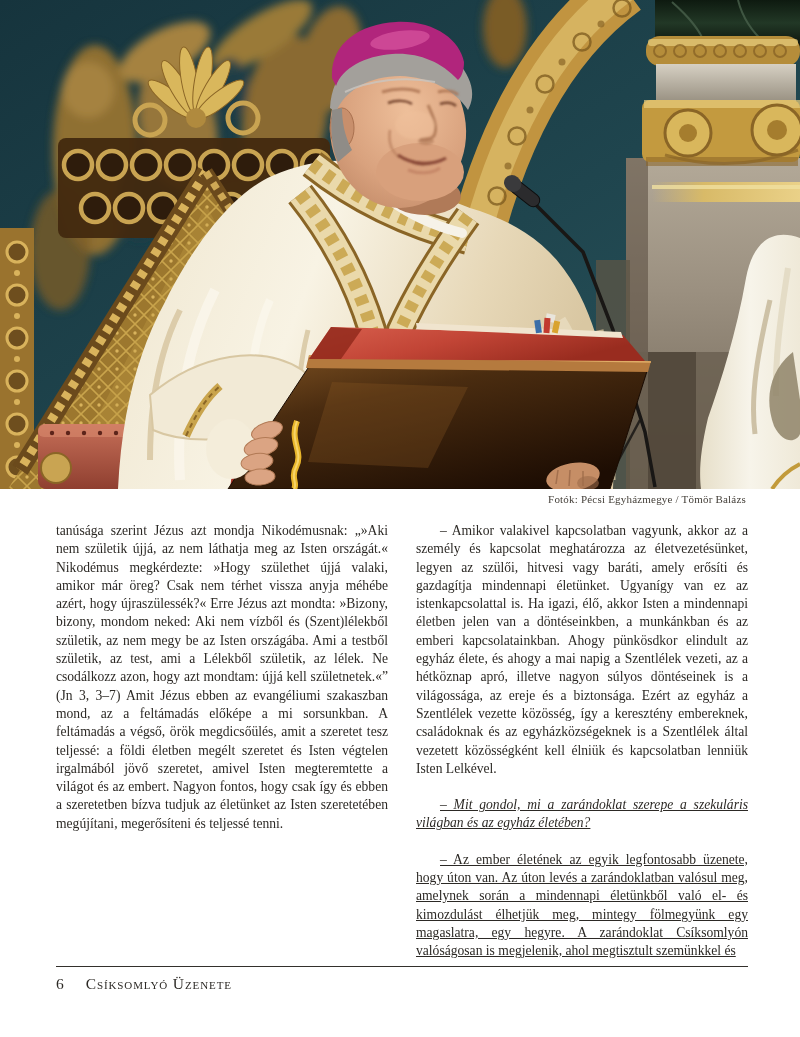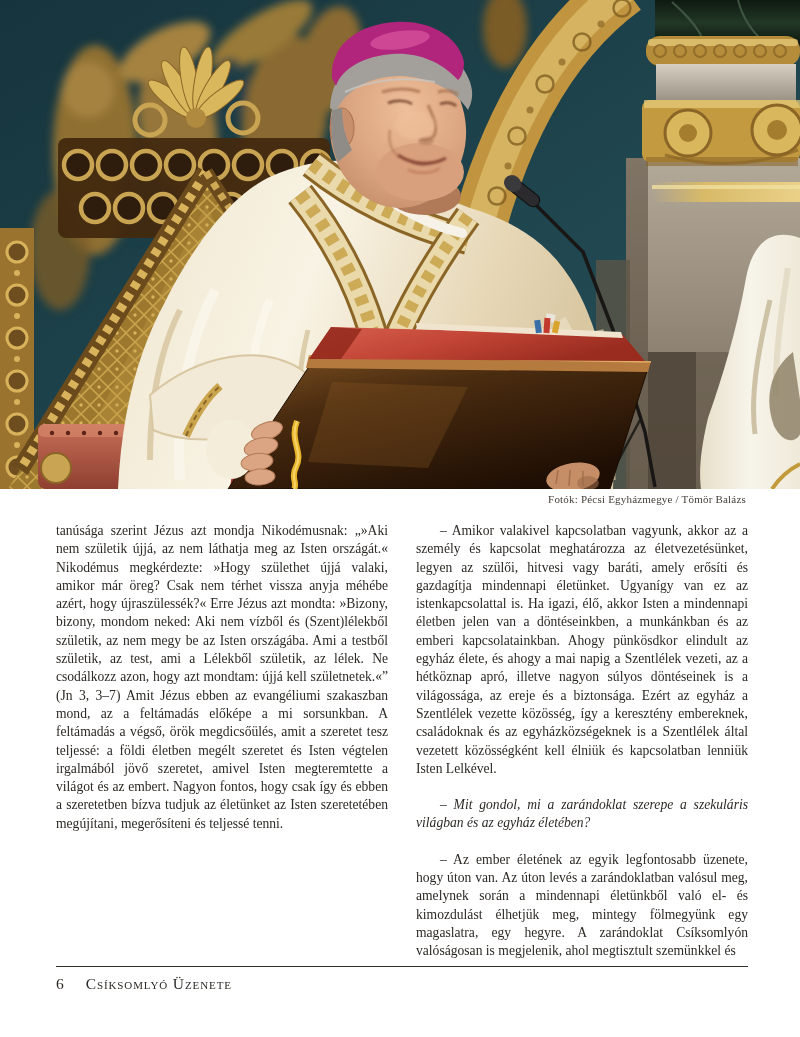--- a/index.html
+++ b/index.html
@@ -9,21 +9,21 @@
   }
   .page{position:absolute;inset:0;}
   figure.photo{position:absolute;top:0;left:0;margin:0;width:800px;height:489px;}
   .credit{
     position:absolute;top:493px;left:0;width:746px;text-align:right;
     font-size:11px;color:#45403a;letter-spacing:.2px;font-family:Liberation Serif, serif;
   }
   .columns{position:absolute;top:522px;left:56px;width:692px;display:flex;gap:28px;}
   .col{flex:1;font-size:13.6px;line-height:18.3px;text-align:justify;hyphens:auto;-webkit-hyphens:auto;}
   .col p{margin:0;text-indent:24px;}
-  .col p + p{margin-top:18px;}
+  .col p + p{margin-top:18px;text-decoration:underline;}
   .col p.first{text-indent:0;}
   .col p.question{font-style:italic;}
   .footer-rule{position:absolute;top:966px;left:56px;width:692px;border-top:1.4px solid #33302c;}
   .footer-line{
     position:absolute;top:975px;left:56px;font-size:15.5px;
     font-variant:small-caps;letter-spacing:.9px;color:#2c2925;
   }
   .footer-line .pubtitle{margin-left:21px;margin-top:43px;}
 </style>
 </head>

